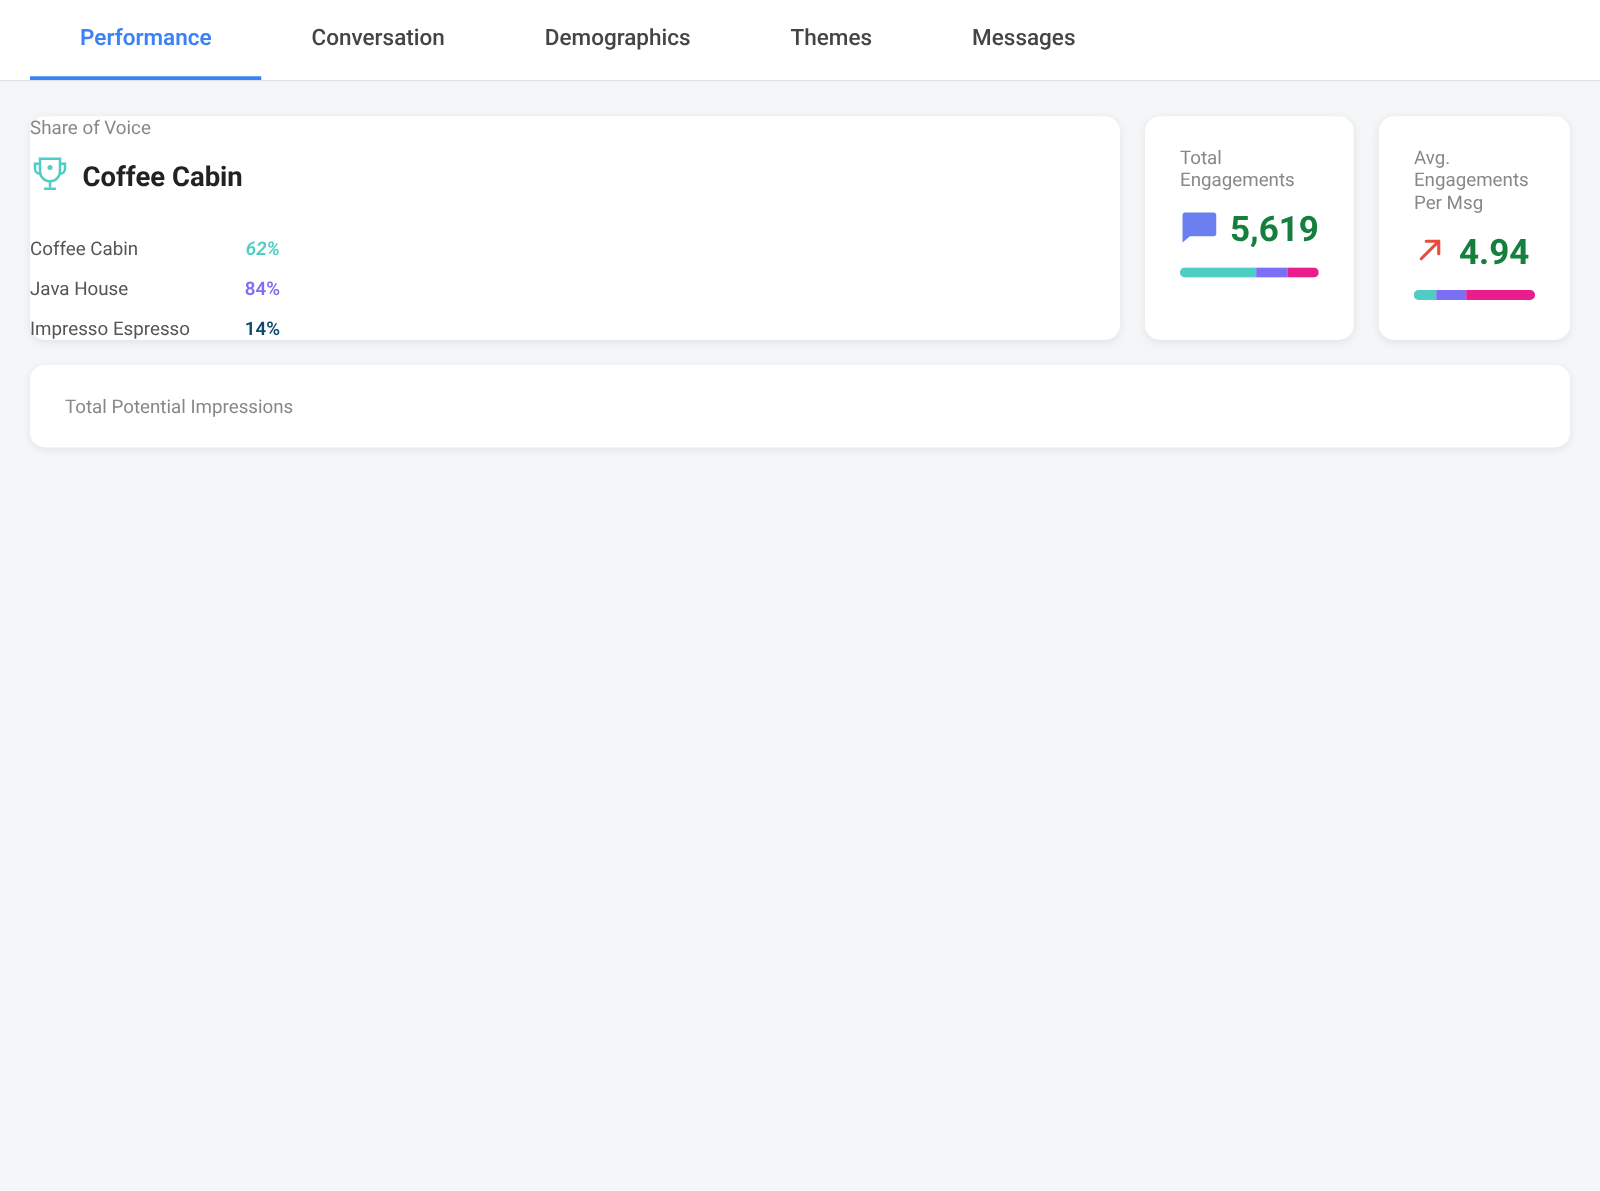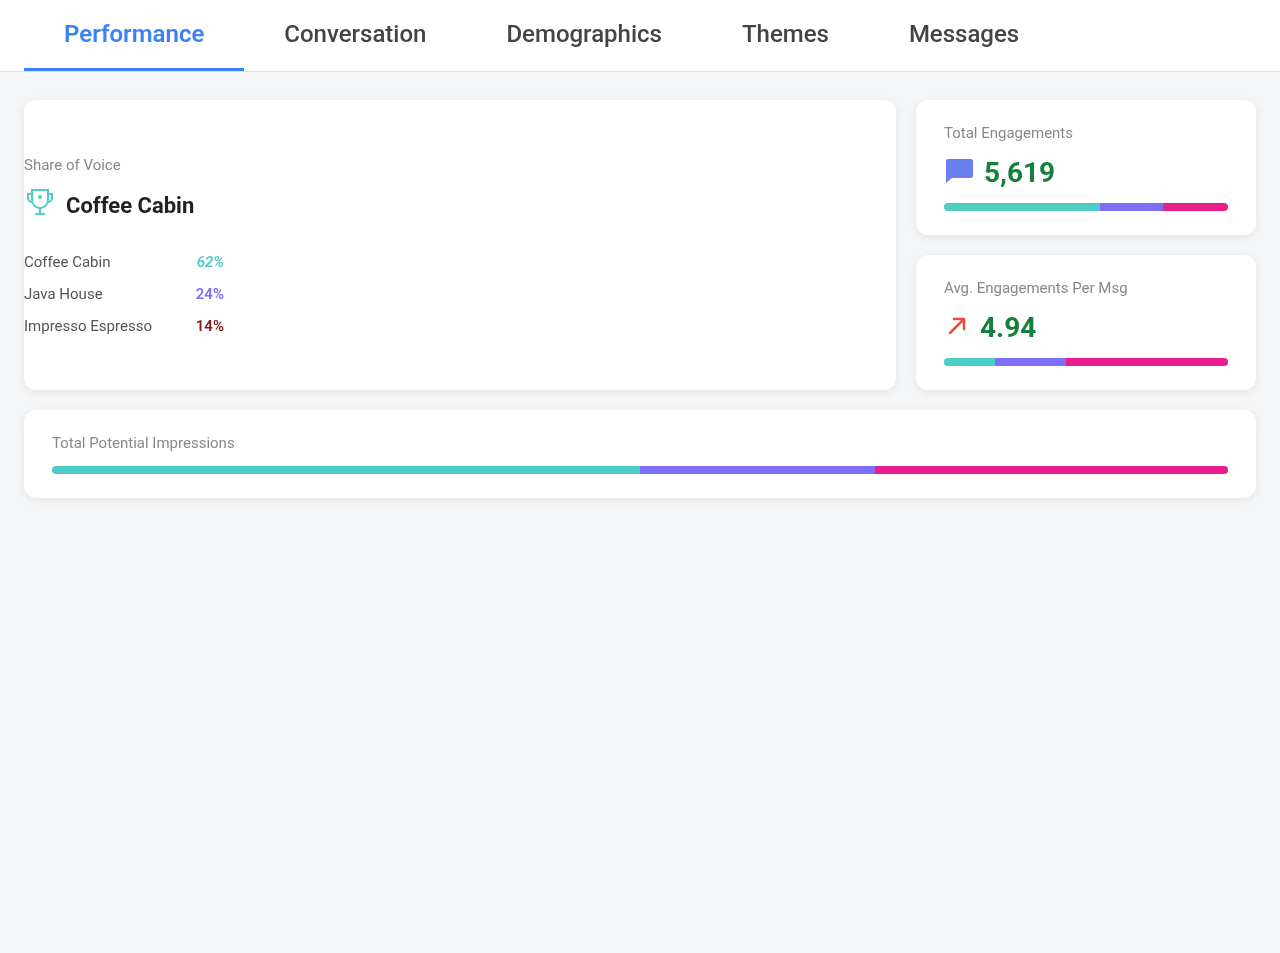--- a/index.html
+++ b/index.html
@@ -14,21 +14,21 @@
     
     .nav-tabs {
       display: flex;
       align-items: center;
       background: #fff;
       border-bottom: 1px solid #e0e0e0;
       padding: 0 24px;
     }
     .nav-tab {
       padding: 20px 40px;
-      font-size: 24px;
+      font-size: 18px;
       font-weight: 500;
       color: #444;
       cursor: pointer;
       border-bottom: 3px solid transparent;
       white-space: nowrap;
       text-align: right;
     }
     .nav-tab.active {
       color: #3b82f6;
       border-bottom: 3px solid #3b82f6;
@@ -101,40 +101,40 @@
       gap: 30px;
     }
 
     .sov-pct {
       font-weight: 600;
       font-size: 15px;
     }
 
     .pct-teal { color: #4ecdc4; font-style: italic; }
     .pct-purple { color: #7c6ef5; }
-    .pct-pink { color: #7f1d1d; }
+    .pct-pink { color: #0c4a6e; }
 
     
     .donut-container {
       display: flex;
       align-items: center;
       justify-content: center;
       flex: 1;
       position: relative;
     }
 
     .donut-svg {
       width: 300px;
       height: 300px;
     }
 
     
     .right-column {
       display: flex;
-      flex-direction: column;
+      flex-direction: row;
       gap: 20px;
       width: 340px;
       flex-shrink: 0;
     }
 
     .metric-card {
       background: #fff;
       border-radius: 12px;
       box-shadow: 0 2px 8px rgba(0,0,0,0.08);
       padding: 24px 28px 24px 28px;
@@ -185,21 +185,21 @@
       gap: 20px;
     }
 
     .bottom-card {
       background: #fff;
       border-radius: 12px;
       box-shadow: 0 2px 8px rgba(0,0,0,0.08);
       padding: 24px 28px;
       flex: 1;
       display: flex;
-      flex-direction: column;
+      flex-direction: row;
       gap: 14px;
     }
   </style>
 </head>
 <body>
 
 <nav class="nav-tabs">
   <div class="nav-tab active">Performance</div>
   <div class="nav-tab">Conversation</div>
   <div class="nav-tab">Demographics</div>
@@ -228,21 +228,21 @@
           </span>
           <span class="sov-brand-name">Coffee Cabin</span>
         </div>
         <div class="sov-items">
           <div class="sov-item">
             <span>Coffee Cabin</span>
             <span class="sov-pct pct-teal">62%</span>
           </div>
           <div class="sov-item">
             <span>Java House</span>
-            <span class="sov-pct pct-purple">24%</span>
+            <span class="sov-pct pct-purple">84%</span>
           </div>
           <div class="sov-item">
             <span>Impresso Espresso</span>
             <span class="sov-pct pct-pink">14%</span>
           </div>
         </div>
       </div>
 
     </div>
 

